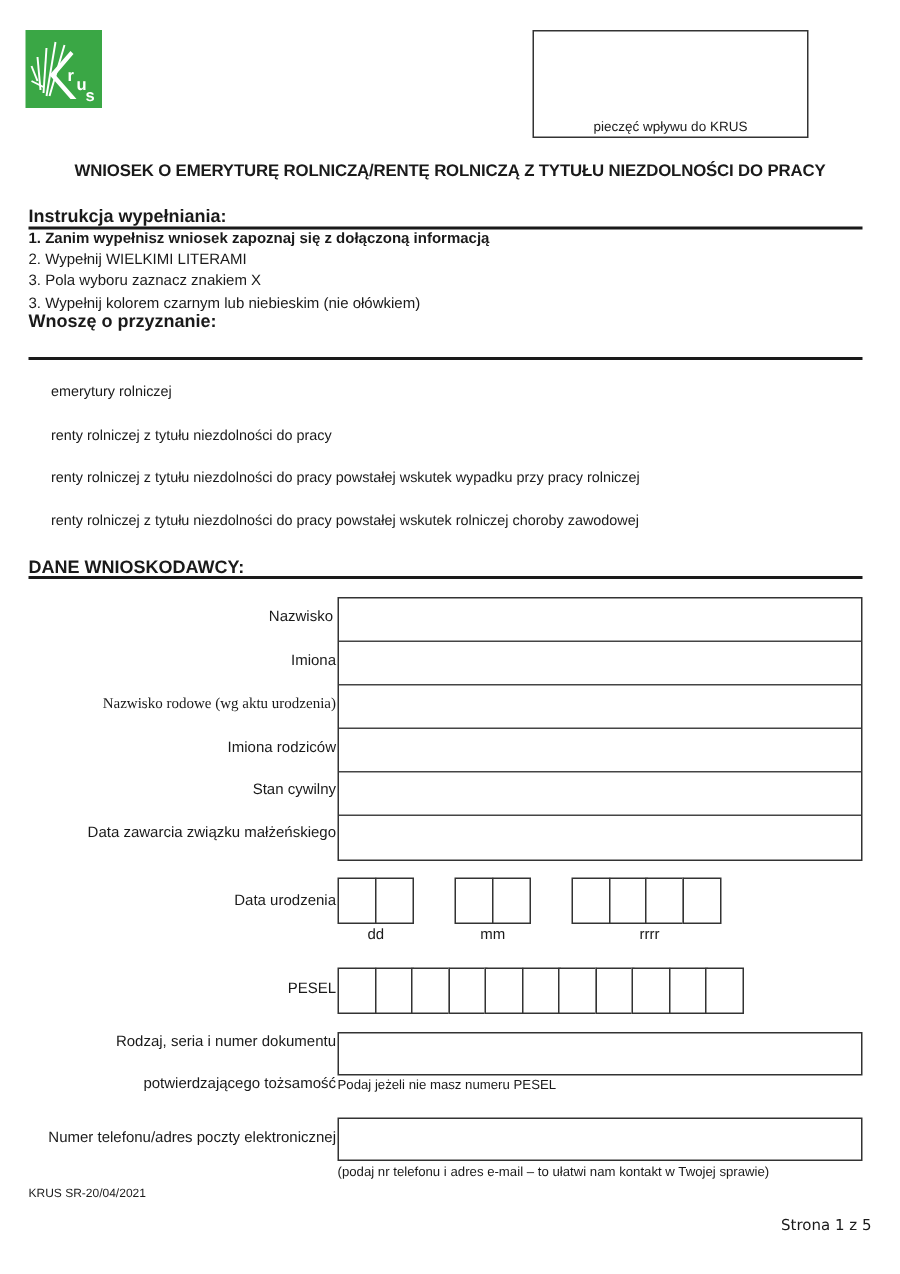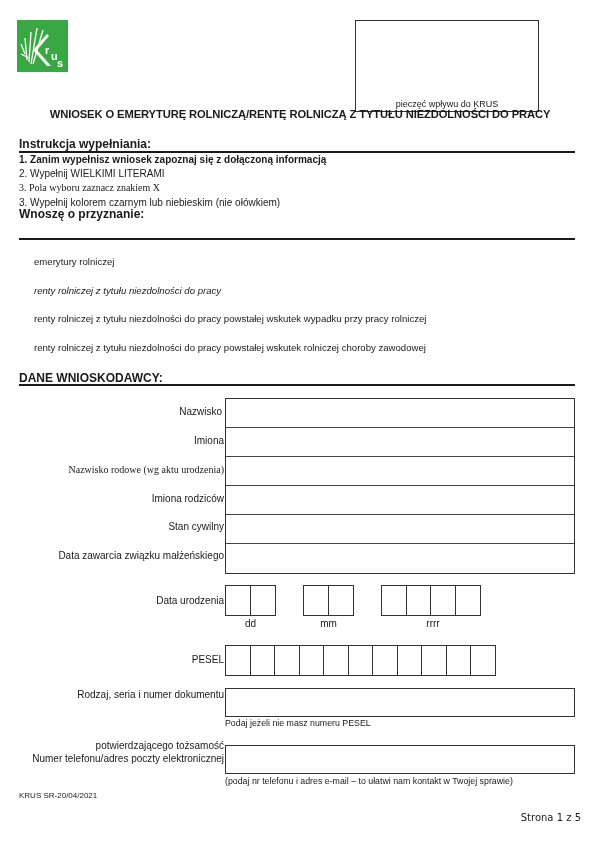--- a/index.html
+++ b/index.html
@@ -1,21 +1,21 @@
 <!DOCTYPE html>
 <html><head>
 <meta charset="utf-8">
 <style>
   html, body { margin:0; padding:0; background:#ffffff; }
   body { width:600px; height:849px; position:relative; overflow:hidden;
          font-family:"Liberation Sans", sans-serif; color:#1a1a1a; }
   .abs { position:absolute; }
   .logo { left:17px; top:20px; width:51px; height:52px; background:#3aa745; }
   .logo svg { display:block; }
-  .stamp { left:355px; top:20px; width:184px; height:92px; border:1px solid #333; box-sizing:border-box; }
+  .stamp { left:355px; top:20px; width:184px; height:72px; border:1px solid #333; box-sizing:border-box; }
   .stamp-label { position:absolute; left:0; right:0; bottom:2px; text-align:center; font-size:9px; }
   .title { left:0; width:600px; top:108px; text-align:center; font-size:11.2px; font-weight:bold; letter-spacing:-0.1px; }
   .sec-head { left:19px; font-size:12px; font-weight:bold; }
   .rule { left:19px; width:556px; height:2px; background:#1a1a1a; }
   .instr { left:19px; font-size:10px;text-align:center; }
   .instr.bold { font-weight:bold; }
   .opt { left:34px; font-size:9.6px; }
   .field-label { right:376px; font-size:10px; text-align:right; white-space:nowrap; }
   .table { left:225px; top:398px; width:350px; box-sizing:border-box; border:1.5px solid #333; }
   .table .row { height:29px; border-bottom:1.5px solid #444; box-sizing:border-box; }
@@ -52,27 +52,27 @@
 <div class="abs stamp">
   <div class="stamp-label">pieczęć wpływu do KRUS</div>
 </div>
 
 <div class="abs title">WNIOSEK O EMERYTURĘ ROLNICZĄ/RENTĘ ROLNICZĄ Z TYTUŁU NIEZDOLNOŚCI DO PRACY</div>
 
 <div class="abs sec-head" style="top:137px;">Instrukcja wypełniania:</div>
 <div class="abs rule" style="top:151px;"></div>
 <div class="abs instr bold" style="top:154px;">1. Zanim wypełnisz wniosek zapoznaj się z dołączoną informacją</div>
 <div class="abs instr" style="top:168px;">2. Wypełnij WIELKIMI LITERAMI</div>
-<div class="abs instr" style="top:182px;font-family:Liberation Serif, serif;">3. Pola wyboru zaznacz znakiem X</div>
+<div class="abs instr" style="top:182px;">3. Pola wyboru zaznacz znakiem X</div>
 <div class="abs instr" style="top:197px;">3. Wypełnij kolorem czarnym lub niebieskim (nie ołówkiem)</div>
 
 <div class="abs sec-head" style="top:207px;">Wnoszę o przyznanie:</div>
 <div class="abs rule" style="top:238px;"></div>
 <div class="abs opt" style="top:256px;">emerytury rolniczej</div>
-<div class="abs opt" style="top:285px;font-style:italic;">renty rolniczej z tytułu niezdolności do pracy</div>
+<div class="abs opt" style="top:285px;">renty rolniczej z tytułu niezdolności do pracy</div>
 <div class="abs opt" style="top:313px;">renty rolniczej z tytułu niezdolności do pracy powstałej wskutek wypadku przy pracy rolniczej</div>
 <div class="abs opt" style="top:342px;">renty rolniczej z tytułu niezdolności do pracy powstałej wskutek rolniczej choroby zawodowej</div>
 
 <div class="abs sec-head" style="top:371px;">DANE WNIOSKODAWCY:</div>
 <div class="abs rule" style="top:384px;"></div>
 
 <div class="abs field-label" style="top:406px; right:378px;">Nazwisko</div>
 <div class="abs field-label" style="top:435px;">Imiona</div>
 <div class="abs field-label" style="top:464px;font-family:Liberation Serif, serif;">Nazwisko rodowe (wg aktu urodzenia)</div>
 <div class="abs field-label" style="top:493px;margin-left:40px;">Imiona rodziców</div>
@@ -116,21 +116,21 @@
   <div class="cell"></div>
   <div class="cell"></div>
   <div class="cell"></div>
   <div class="cell"></div>
   <div class="cell"></div>
   <div class="cell"></div>
   <div class="cell"></div>
 </div>
 
 <div class="abs field-label" style="top:689px;">Rodzaj, seria i numer dokumentu</div>
-<div class="abs field-label" style="top:740px;margin-left:43px;">potwierdzającego tożsamość</div>
+<div class="abs field-label" style="top:717px;margin-left:43px;">potwierdzającego tożsamość</div>
 <div class="abs box" style="top:688px;"></div>
 <div class="abs hint" style="left:225px; width:350px; top:718px;">Podaj jeżeli nie masz numeru PESEL</div>
 
 <div class="abs field-label" style="top:753px;text-align:right;">Numer telefonu/adres poczty elektronicznej</div>
 <div class="abs box" style="top:745px;"></div>
 <div class="abs hint" style="left:225px; width:350px; top:776px;">(podaj nr telefonu i adres e-mail – to ułatwi nam kontakt w Twojej sprawie)</div>
 
 <div class="abs footer-code">KRUS SR-20/04/2021</div>
 <div class="abs page-no">Strona 1 z 5</div>
 

